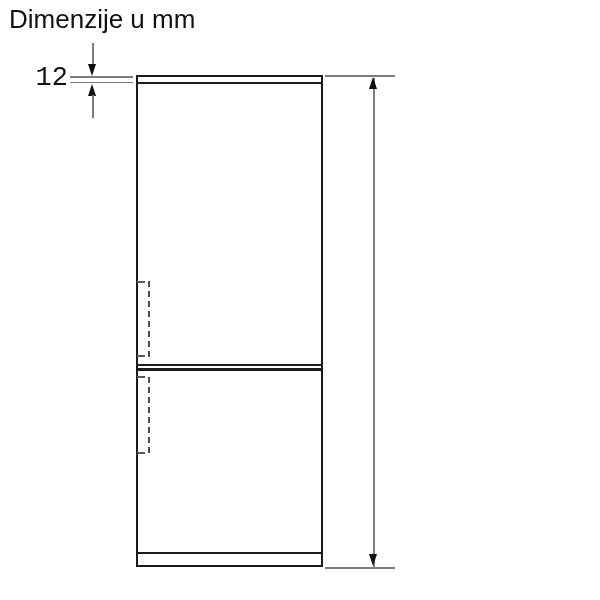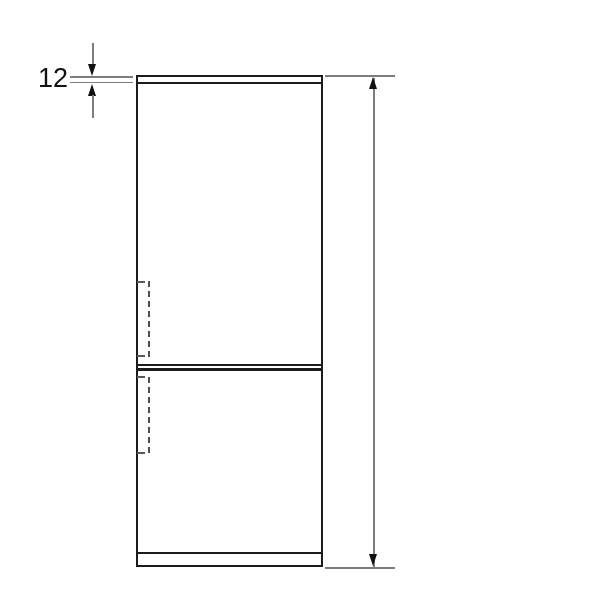--- a/index.html
+++ b/index.html
@@ -40,35 +40,36 @@
   .arrow{width:0;height:0;border-left:4.6px solid transparent;border-right:4.6px solid transparent;}
   .arrow.down{border-top:12px solid var(--text);}
   .arrow.up{border-bottom:12px solid var(--text);}
   
   .ext12a{left:70px;top:76px;width:63px;}
   .ext12b{left:70px;top:81.5px;width:63px;}
   .lead12top{left:92.4px;top:43px;height:21px;width:1.5px;}
   .arr12down{left:88.4px;top:63.5px;}
   .arr12up{left:88.4px;top:83.5px;}
   .lead12bot{left:92.4px;top:95px;height:23px;width:1.5px;}
-  .label12{left:28px;top:63px;width:40px;text-align:right;font-size:27px;line-height:30px;}
+  .label12{left:28px;top:63px;width:40px;text-align:right;font-size:27px;line-height:30px;font-family:Liberation Mono, monospace;}
   
   .ext20a{left:325px;top:75px;width:70px;}
   .ext20b{left:325px;top:567px;width:70px;}
   .vline2030{left:373px;top:78px;height:489px;}
   .arr20up{left:369.2px;top:77px;border-left-width:4.8px;border-right-width:4.8px;border-bottom-width:13px;}
   .arr20down{left:369.2px;top:554px;border-left-width:4.8px;border-right-width:4.8px;border-top-width:13px;}
   .label2030{left:332px;top:269px;width:84px;text-align:center;font-size:28px;line-height:31px;
     background:var(--background);z-index:2;}
 </style>
 </head>
 <body>
 
 <div class="stage">
 
+  <div class="abs title">Dimenzije u mm</div>
 
   <div class="abs cab-frame"></div>
   <div class="abs hline top-band"></div>
   <div class="abs hline div1"></div>
   <div class="abs hline div2"></div>
   <div class="abs hline plinth"></div>
 
   <div class="abs dash dashA"></div>
   <div class="abs dash dashB"></div>
   <div class="abs tick tick1"></div>

